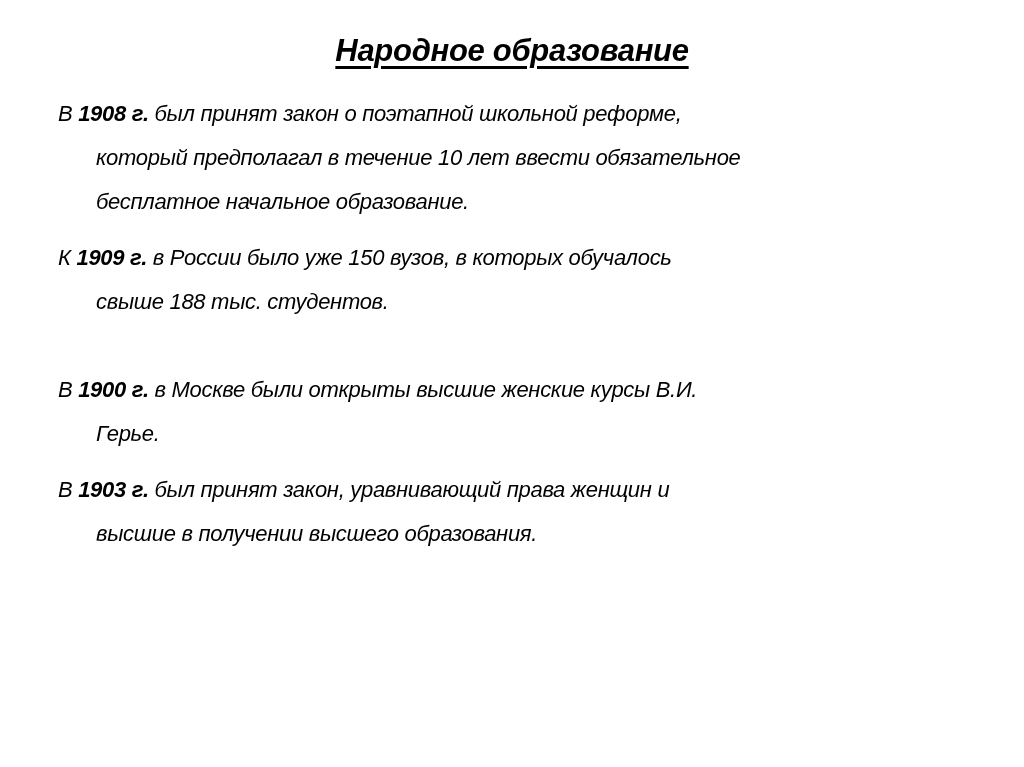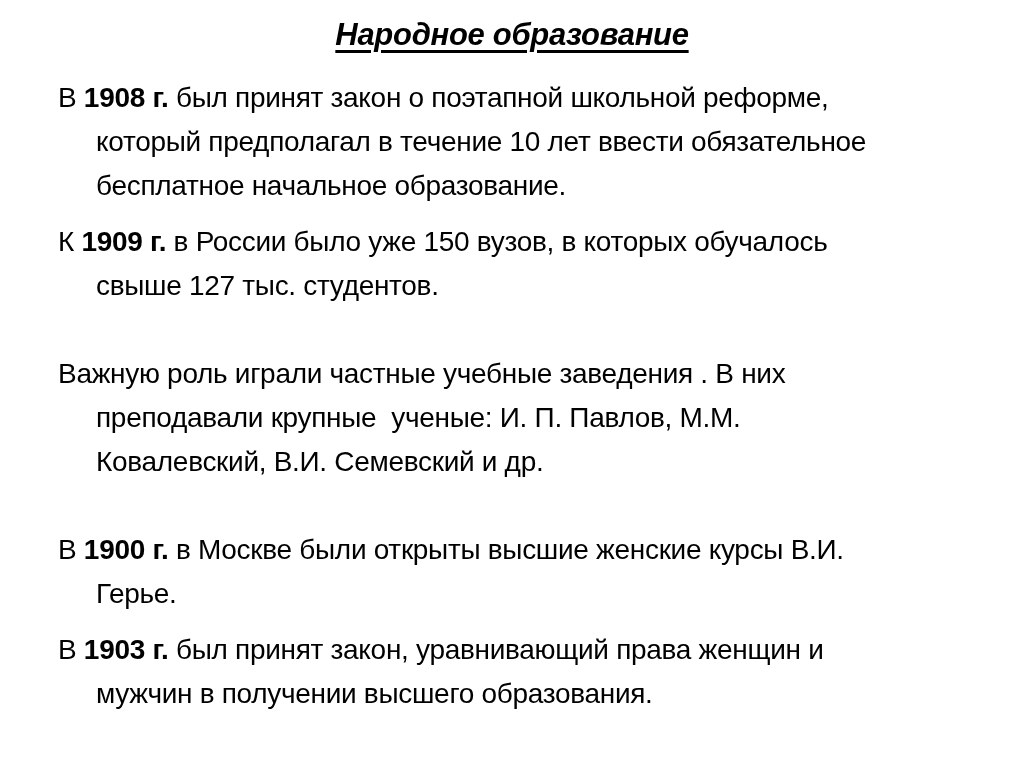--- a/index.html
+++ b/index.html
@@ -9,21 +9,21 @@
   }
   .slide {
     position: relative;
     width: 1024px;
     height: 767px;
     background: #ffffff;
     overflow: hidden;
     font-family: "Liberation Sans", "DejaVu Sans", sans-serif;
     color: #000000;
     box-sizing: border-box;
-    padding-top: 12px;
+    padding-top: 28px;
   }
   .title {
     margin: 0;
     text-align: center;
     font-size: 31px;
     line-height: 46px;
     font-weight: bold;
     font-style: italic;
     text-decoration: underline;
     text-decoration-thickness: 2.5px;
@@ -32,45 +32,43 @@
     color: #000000;
   }
   .body {
     margin-top: 18px;
     padding: 0 28px 0 0;
   }
   .para {
     margin: 12px 0 5px 0;
     padding-left: 96px;
     text-indent: -38px;
-    font-size: 28px;
+    font-size: 22px;
     line-height: 44px;
     letter-spacing: -0.3px;
     white-space: pre-wrap;
     color: #000000;
+    font-style: italic;
   }
   .para.gap-before {
     margin-top: 44px;
   }
   .para b {
     font-weight: bold;
   }
 </style>
 </head>
 <body>
 
 <div class="slide">
   <h1 class="title">Народное образование</h1>
   <div class="body" id="slide-body">
       <p class="para"><span>В </span><b>1908 г.</b><span> был принят закон о поэтапной школьной реформе,
 который предполагал в течение 10 лет ввести обязательное
 бесплатное начальное образование.</span></p>
       <p class="para"><span>К </span><b>1909 г.</b><span> в России было уже 150 вузов, в которых обучалось
-свыше 127 тыс. студентов.</span></p>
-      <p class="para gap-before"><span>Важную роль играли частные учебные заведения . В них
-преподавали крупные  ученые: И. П. Павлов, М.М.
-Ковалевский, В.И. Семевский и др.</span></p>
+свыше 188 тыс. студентов.</span></p>
       <p class="para gap-before"><span>В </span><b>1900 г.</b><span> в Москве были открыты высшие женские курсы В.И.
 Герье.</span></p>
       <p class="para"><span>В </span><b>1903 г.</b><span> был принят закон, уравнивающий права женщин и
-мужчин в получении высшего образования.</span></p>
+высшие в получении высшего образования.</span></p>
     </div>
 </div>
 
 </body></html>

